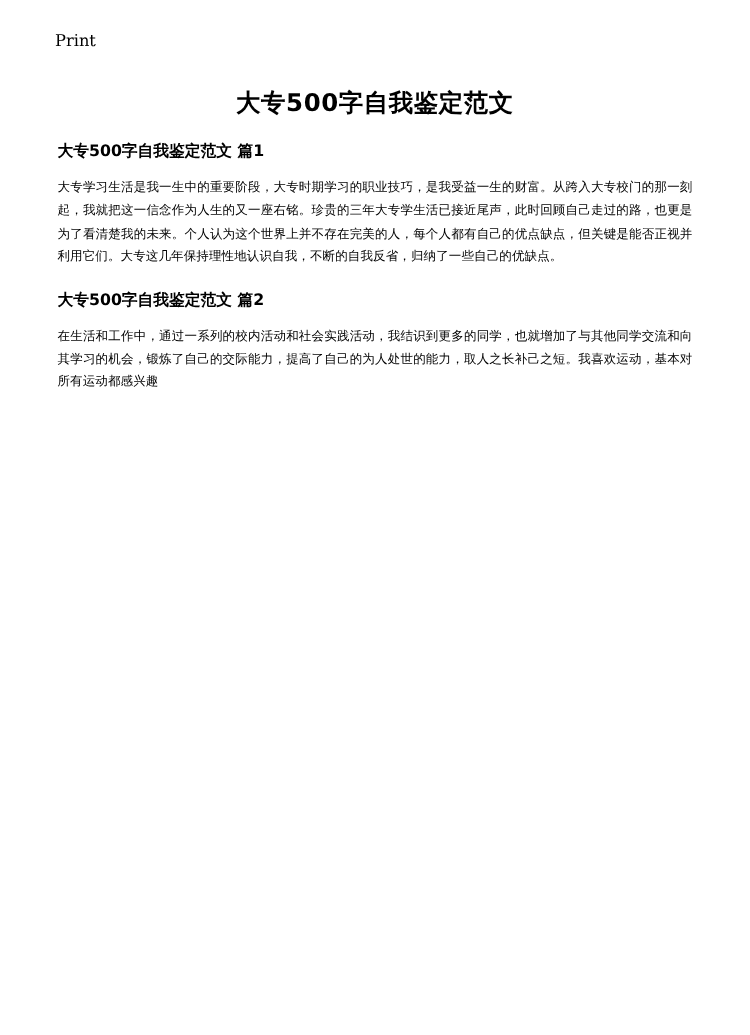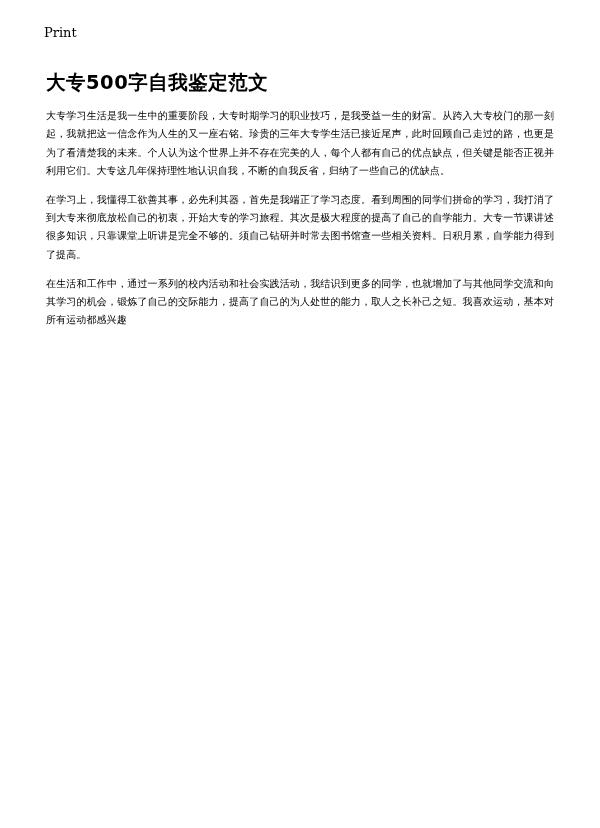--- a/index.html
+++ b/index.html
@@ -23,20 +23,21 @@
   }
   .print-link {
     font-family: "DejaVu Serif", "Liberation Serif", serif;
     font-size: 13px;
     color: #000;
     text-decoration: none;
     display: inline-block;
     margin: 0 4px 0 -2px;
   }
   .doc-title {
+    text-align: center;
     font-size: 19.5px;
     font-weight: bold;
     letter-spacing: 0.5px;
     margin: 28px 0 0 0;
     line-height: 1.4;
   }
   .subtitle {
     font-size: 12.5px;
     margin: 22px 0 0 0;
     line-height: 1.5;
@@ -64,19 +65,20 @@
 <body>
 
 <div class="page clip">
 
   <a href="#" class="print-link">Print</a>
 
   <h1 class="doc-title">大专500字自我鉴定范文</h1>
 
 
   
+  <div class="sec-head">大专500字自我鉴定范文 篇1</div>
   <p class="body-par">大专学习生活是我一生中的重要阶段，大专时期学习的职业技巧，是我受益一生的财富。从跨入大专校门的那一刻起，我就把这一信念作为人生的又一座右铭。珍贵的三年大专学生活已接近尾声，此时回顾自己走过的路，也更是为了看清楚我的未来。个人认为这个世界上并不存在完美的人，每个人都有自己的优点缺点，但关键是能否正视并利用它们。大专这几年保持理性地认识自我，不断的自我反省，归纳了一些自己的优缺点。</p>
 
   
-  <p class="body-par">在学习上，我懂得工欲善其事，必先利其器，首先是我端正了学习态度。看到周围的同学们拼命的学习，我打消了到大专来彻底放松自己的初衷，开始大专的学习旅程。其次是极大程度的提高了自己的自学能力。大专一节课讲述很多知识，只靠课堂上听讲是完全不够的。须自己钻研并时常去图书馆查一些相关资料。日积月累，自学能力得到了提高。</p>
+  <div class="sec-head">大专500字自我鉴定范文 篇2</div>
   <p class="body-par">在生活和工作中，通过一系列的校内活动和社会实践活动，我结识到更多的同学，也就增加了与其他同学交流和向其学习的机会，锻炼了自己的交际能力，提高了自己的为人处世的能力，取人之长补己之短。我喜欢运动，基本对所有运动都感兴趣</p>
 
 </div>
 
 </body></html>

